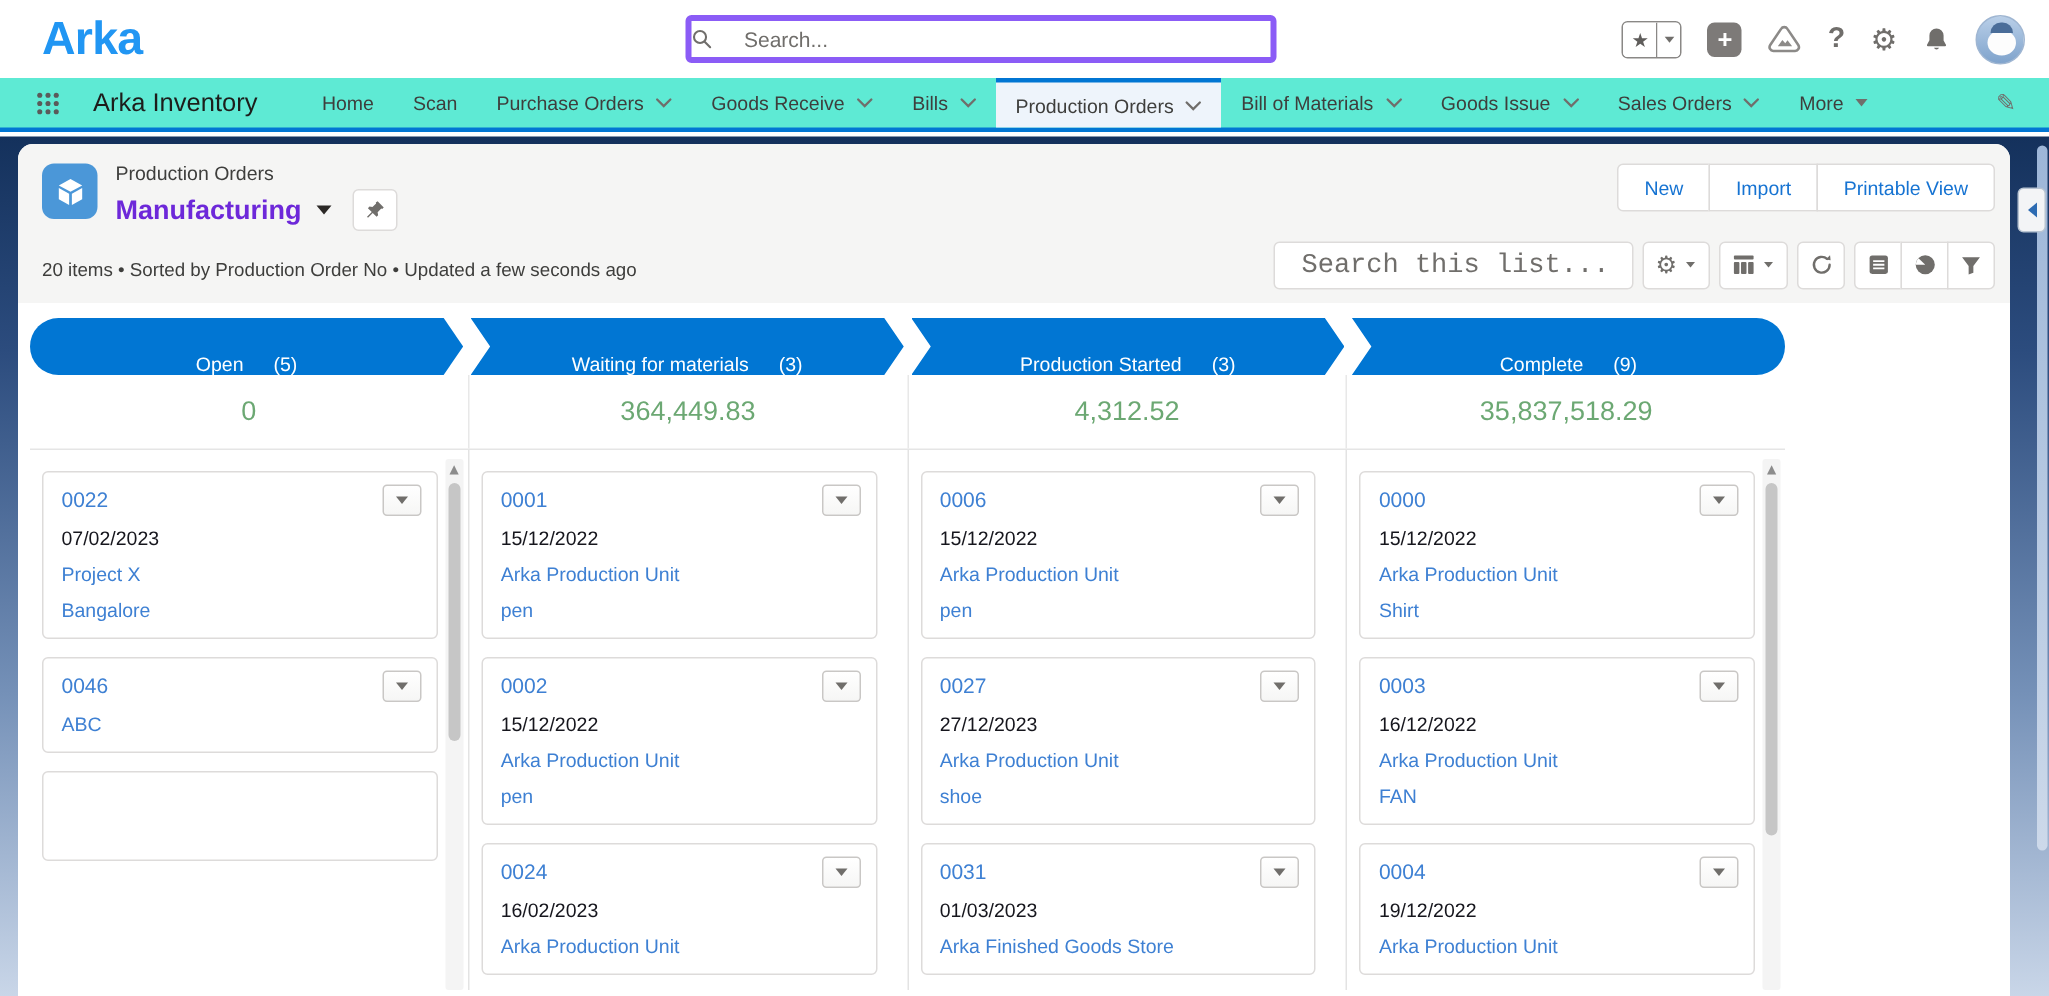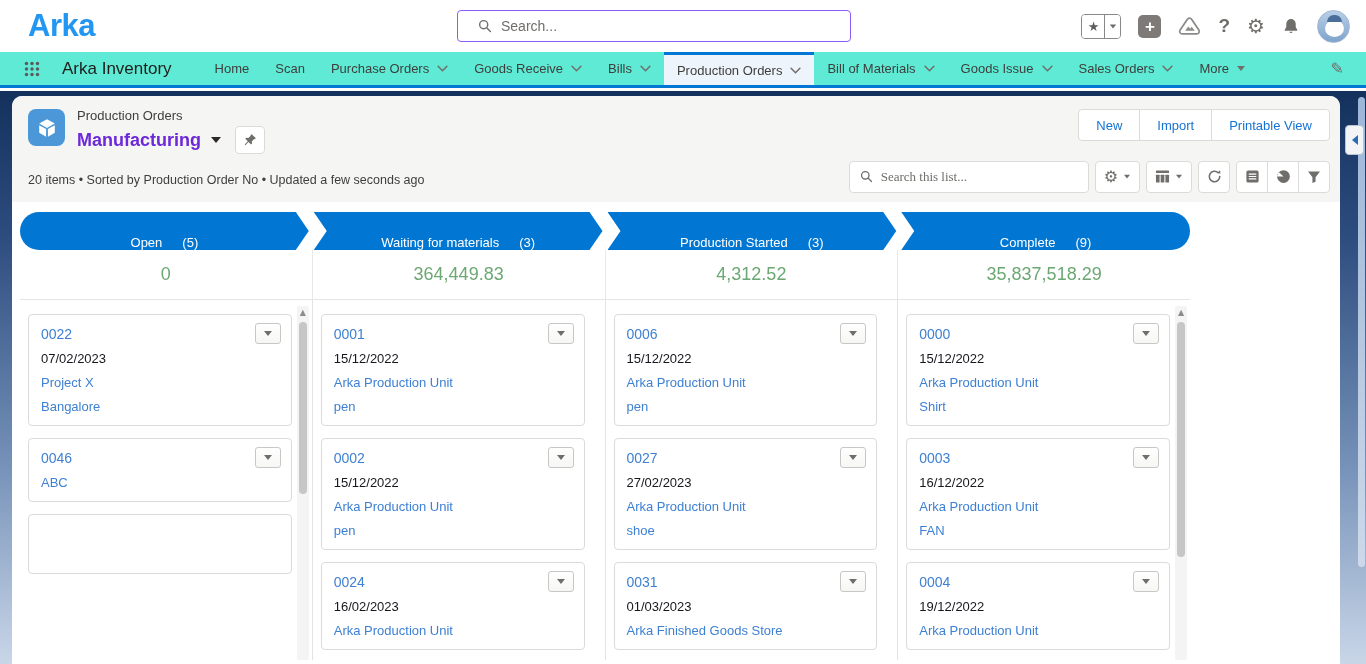--- a/index.html
+++ b/index.html
@@ -5,22 +5,22 @@
   * { margin:0; padding:0; box-sizing:border-box; }
   html,body { width:1366px; height:664px; overflow:hidden;
     font-family:"Liberation Sans","DejaVu Sans",sans-serif; background:#fff; }
   .screen { position:relative; width:1366px; height:664px; overflow:hidden; }
 
   
   .ghead { position:absolute; top:0; left:0; width:100%; height:52px; background:#fff; }
   .logo { position:absolute; left:28px; top:8px; font-size:31px; font-weight:bold;
     color:#2196f3; letter-spacing:-0.5px; }
   .gsearch { position:absolute; left:457px; top:10px; width:394px; height:32px;
-    border:1px solid #8b5cf6; border-radius:4px; background:#fff;
-    display:flex; align-items:center; padding-left:20px; gap:9px; }
+    border:4px solid #8b5cf6; border-radius:4px; background:#fff;
+    display:flex; align-items:center; padding-left:0; gap:21px; }
   .gsearch input { border:none; outline:none; flex:1; font-size:14px; color:#3e3e3c;
     font-family:inherit; background:transparent; }
   .gsearch input::placeholder { color:#706e6b; }
   .gicons { position:absolute; right:16px; top:0; height:52px; display:flex;
     align-items:center; gap:17px; }
   .combo { display:flex; border:1px solid #8a8886; border-radius:4px; overflow:hidden; height:25px; }
   .combo-btn { background:#fff; border:none; display:flex; align-items:center;
     justify-content:center; cursor:pointer; }
   .combo-star { width:23px; border-right:1px solid #8a8886; font-size:13px; color:#5f5d5b; }
   .combo-dd { width:15px; }
@@ -82,22 +82,22 @@
   .actions { display:flex; }
   .act-btn { height:32px; padding:0 17px; background:#fff; border:1px solid #dddbda;
     color:#1673d2; font-size:13px; font-family:inherit; cursor:pointer; margin-left:-1px; }
   .act-btn.first { border-radius:4px 0 0 4px; margin-left:0; }
   .act-btn.last { border-radius:0 4px 4px 0; }
   .ph-row2 { display:flex; justify-content:space-between; align-items:flex-end; margin-top:7px; }
   .meta { font-size:12.5px; color:#3e3e3c; padding-bottom:6px; }
   .list-controls { display:flex; gap:6px; align-items:center; }
   .lc-search { width:240px; height:32px; border:1px solid #dddbda; border-radius:4px;
     background:#fff; display:flex; align-items:center; padding-left:10px; gap:8px; }
-  .lc-search input { border:none; outline:none; flex:1; font-size:13px; color:#3e3e3c;
-    font-family:Liberation Serif, serif; background:transparent; }
+  .lc-search input { border:none; outline:none; flex:1; font-size:18px; color:#3e3e3c;
+    font-family:Liberation Mono, monospace; background:transparent; }
   .lc-search input::placeholder { color:#706e6b; }
   .lc-btn { height:32px; background:#fff; border:1px solid #dddbda; border-radius:4px;
     display:flex; align-items:center; justify-content:center; gap:5px; cursor:pointer;
     padding:0 8px; }
   .lc-group { display:flex; }
   .lc-group .lc-btn { border-radius:0; margin-left:-1px; width:32px; padding:0; }
   .lc-group .lc-btn:first-child { border-radius:4px 0 0 4px; margin-left:0; }
   .lc-group .lc-btn:last-child { border-radius:0 4px 4px 0; }
   .gear-sm { font-size:16px; color:#706e6b; font-family:"DejaVu Sans",sans-serif; line-height:1; }
 
@@ -449,21 +449,21 @@
                 </button>
               <div class="card-date">15/12/2022</div>
               <div class="card-link">Arka Production Unit</div>
               <div class="card-link">pen</div>
             </div>
             <div class="card">
               <div class="card-num">0027</div>
               <button class="card-dd">
                   <span class="dd-tri"></span>
                 </button>
-              <div class="card-date">27/02/2023</div>
+              <div class="card-date">27/12/2023</div>
               <div class="card-link">Arka Production Unit</div>
               <div class="card-link">shoe</div>
             </div>
             <div class="card">
               <div class="card-num">0031</div>
               <button class="card-dd">
                   <span class="dd-tri"></span>
                 </button>
               <div class="card-date">01/03/2023</div>
               <div class="card-link">Arka Finished Goods Store</div>

